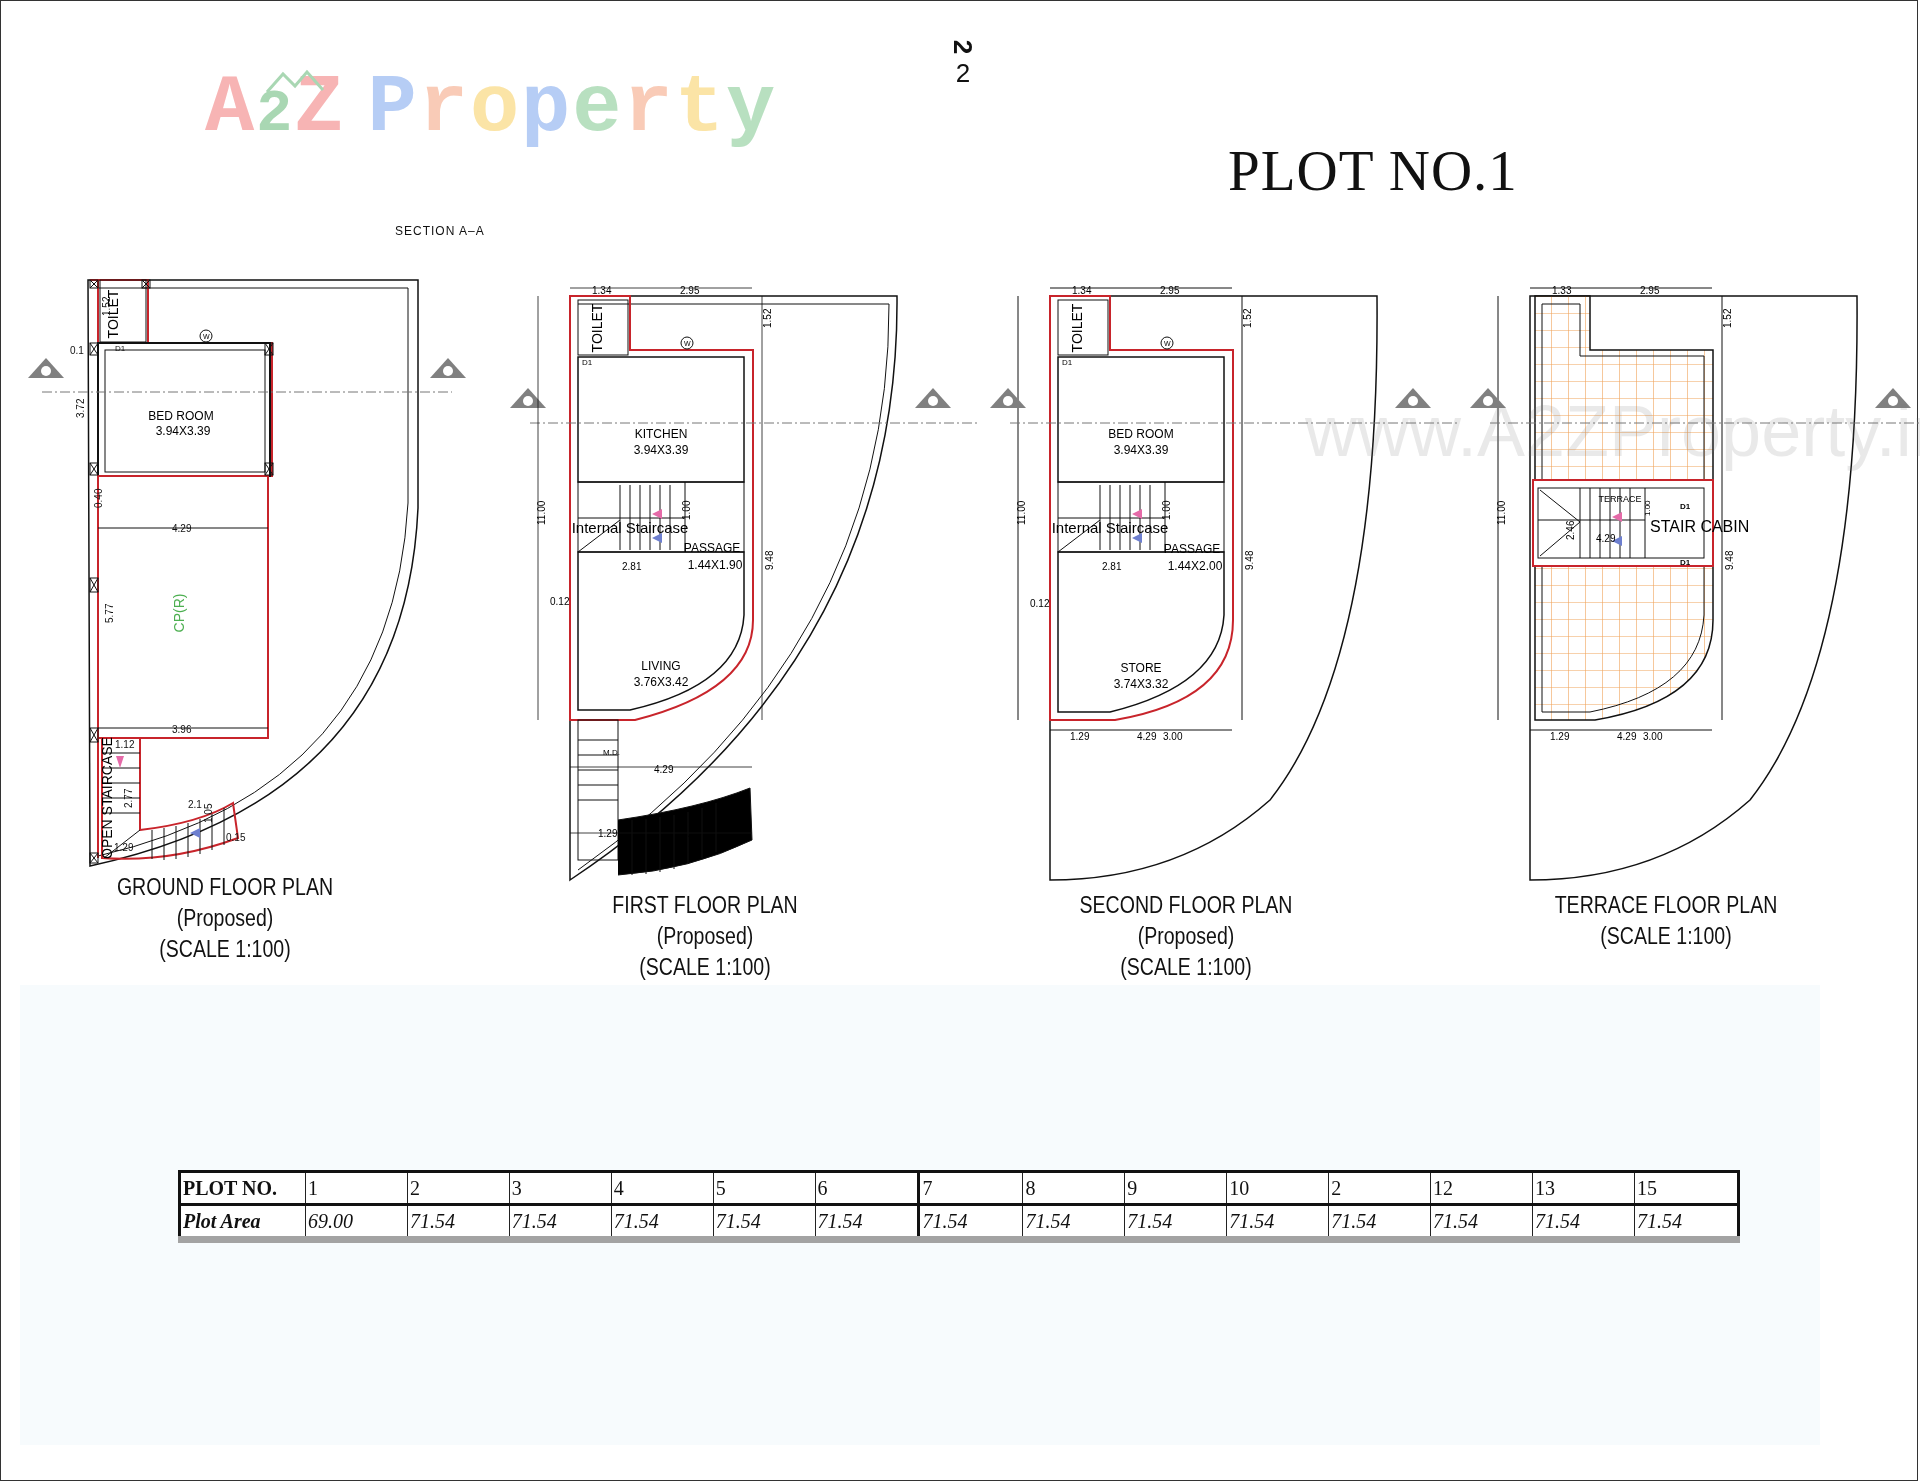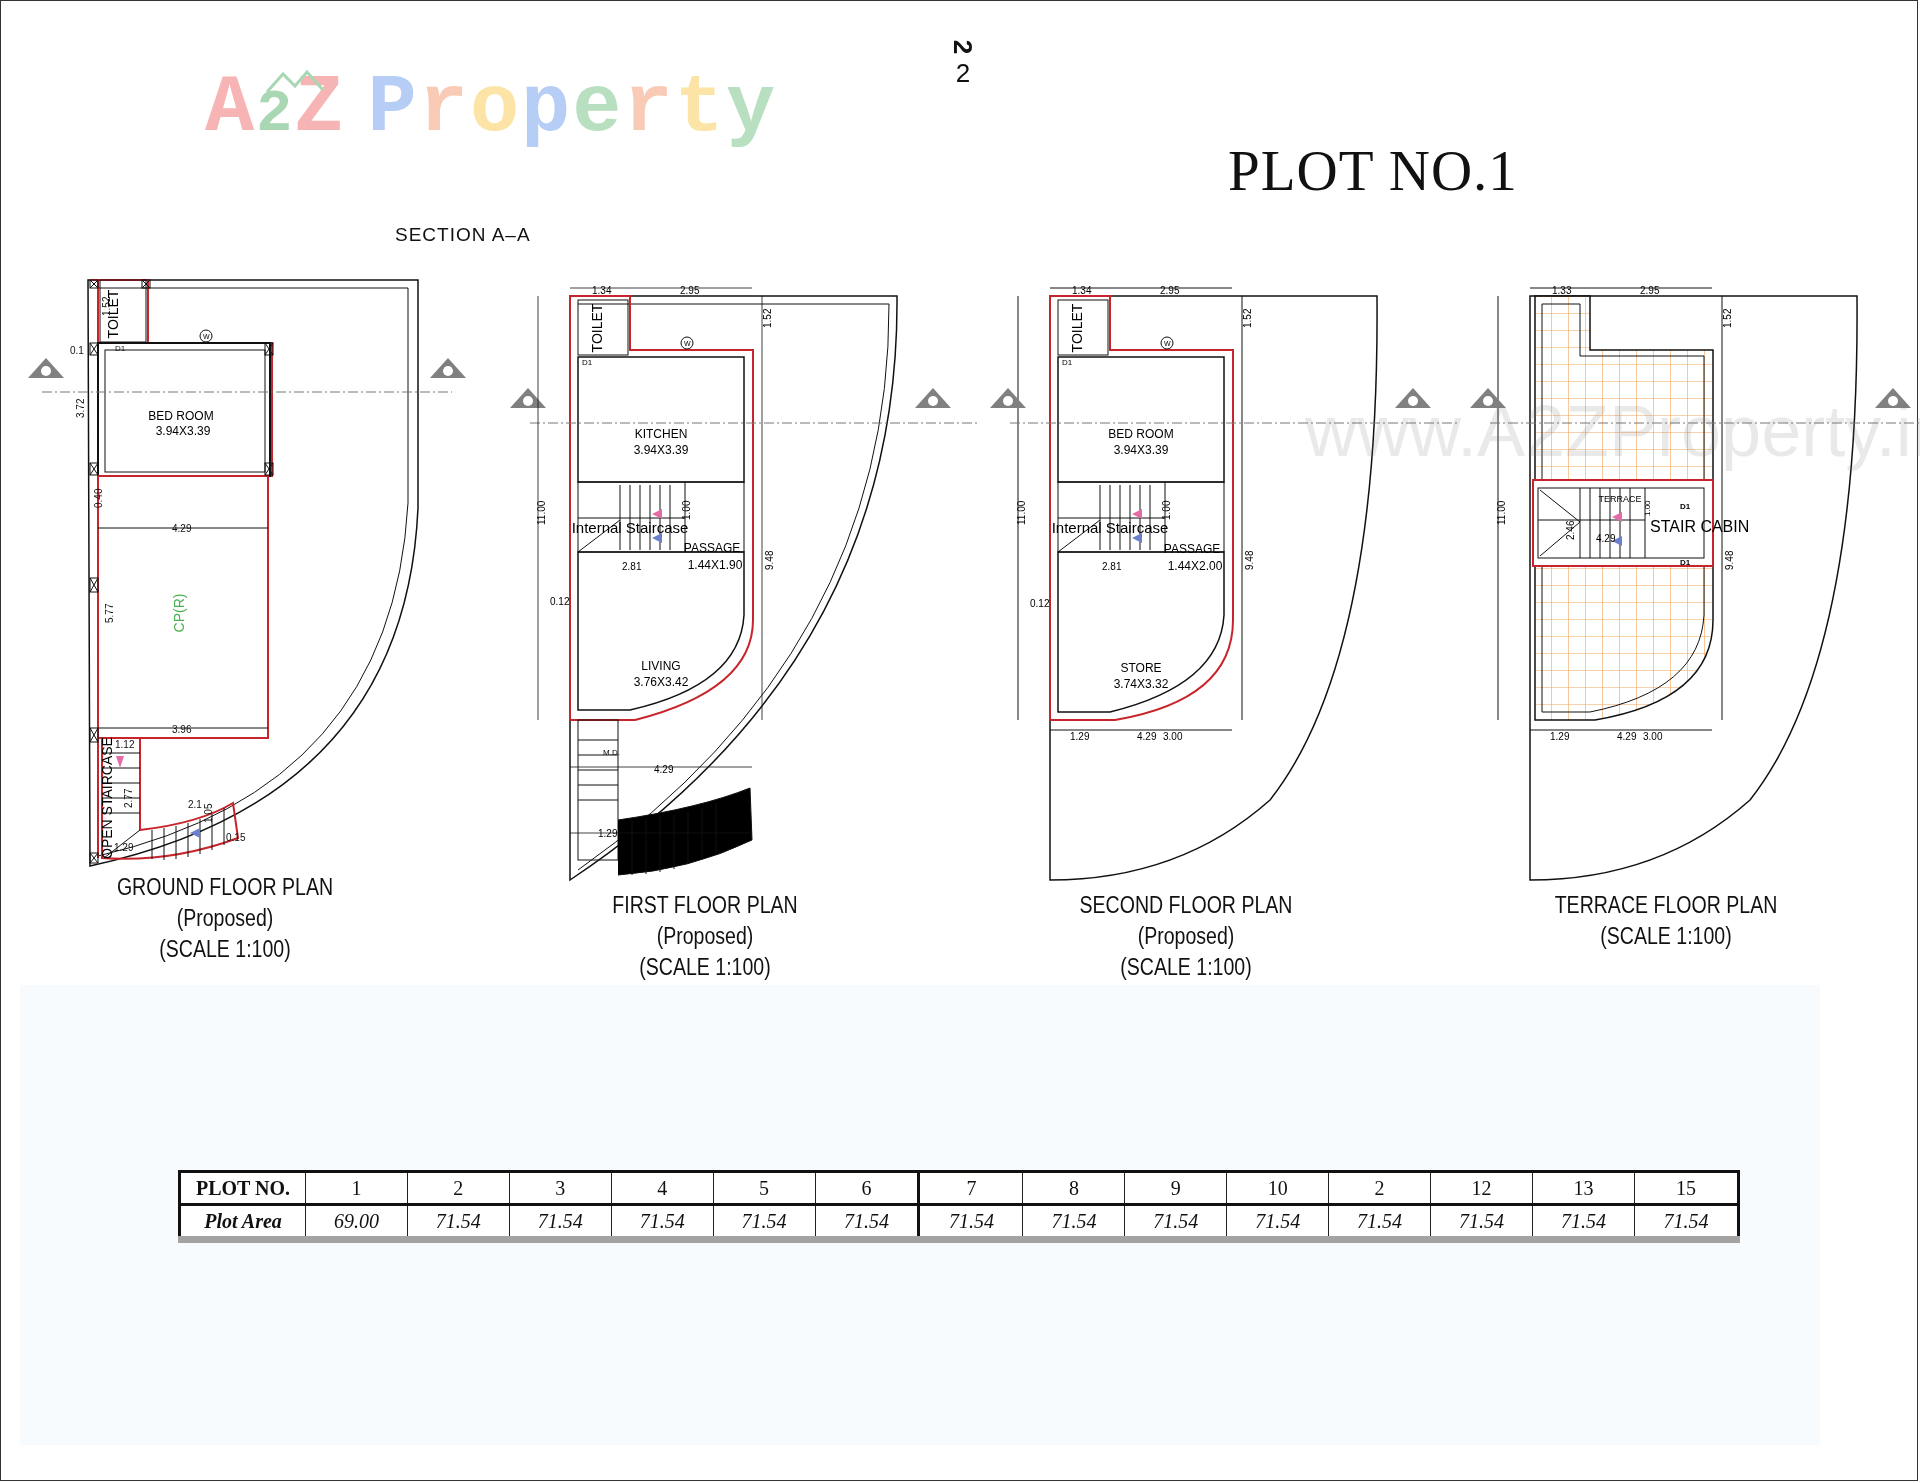--- a/index.html
+++ b/index.html
@@ -6,28 +6,28 @@
   body{width:1920px;height:1483px;position:relative;background:#ffffff;overflow:hidden;
        font-family:"Liberation Sans", sans-serif;color:#111;}
   .frame{position:absolute;left:0;top:0;width:1918px;height:1481px;border:1px solid #333;box-sizing:border-box;}
   .tint{position:absolute;background:#f7fbfd;}
   .abs{position:absolute;}
   .logo{position:absolute;left:205px;top:62px;font-family:Liberation Mono, monospace;font-weight:bold;font-size:82px;letter-spacing:2px;white-space:nowrap;}
   .logo span{display:inline-block;}
   .pageno{position:absolute;left:950px;top:34px;font-size:26px;line-height:26px;text-align:center;width:26px;}
   .pageno .rot{display:block;font-weight:bold;transform:rotate(90deg);}
   .plot-title{position:absolute;left:1228px;top:138px;font-family:"Liberation Serif", serif;font-size:57px;letter-spacing:1px;}
-  .section-label{position:absolute;left:395px;top:224px;font-size:19px;letter-spacing:1px;}
+  .section-label{position:absolute;left:395px;top:224px;font-size:12px;letter-spacing:1px;}
   .url-wm{position:absolute;left:1305px;top:390px;font-size:72px;color:rgba(120,120,120,0.16);white-space:nowrap;}
   .caption{position:absolute;text-align:center;font-family:"Liberation Sans", sans-serif;font-size:23px;line-height:31px;transform:scaleX(0.85);transform-origin:center top;}
   svg.plan{position:absolute;overflow:visible;}
   svg text{font-family:"Liberation Sans", sans-serif;}
   table.plots{position:absolute;left:178px;top:1170px;width:1562px;border-collapse:collapse;border:3px solid #111;
       font-family:"Liberation Serif", serif;background:#fff;}
-  table.plots td{border:1px solid #222;text-align:center;font-size:20px;padding:0 2px;}
+  table.plots td{border:1px solid #222;font-size:20px;padding:0 2px;}
   table.plots tr.r1 td{height:30px;border-bottom:3px solid #111;}
   table.plots tr.r2 td{height:30px;border-bottom:7px solid #a3a3a3;font-style:italic;}
   table.plots tr.r3 td{height:54px;vertical-align:bottom;padding-bottom:2px;}
   table.plots td.hdr{font-weight:bold;font-size:20px;width:120px;}
   table.plots tr.r3 td.hdr{line-height:27px;vertical-align:middle;}
   table.plots td.sep{border-left:3px solid #111;}
 </style>
 </head>
 <body>
 

